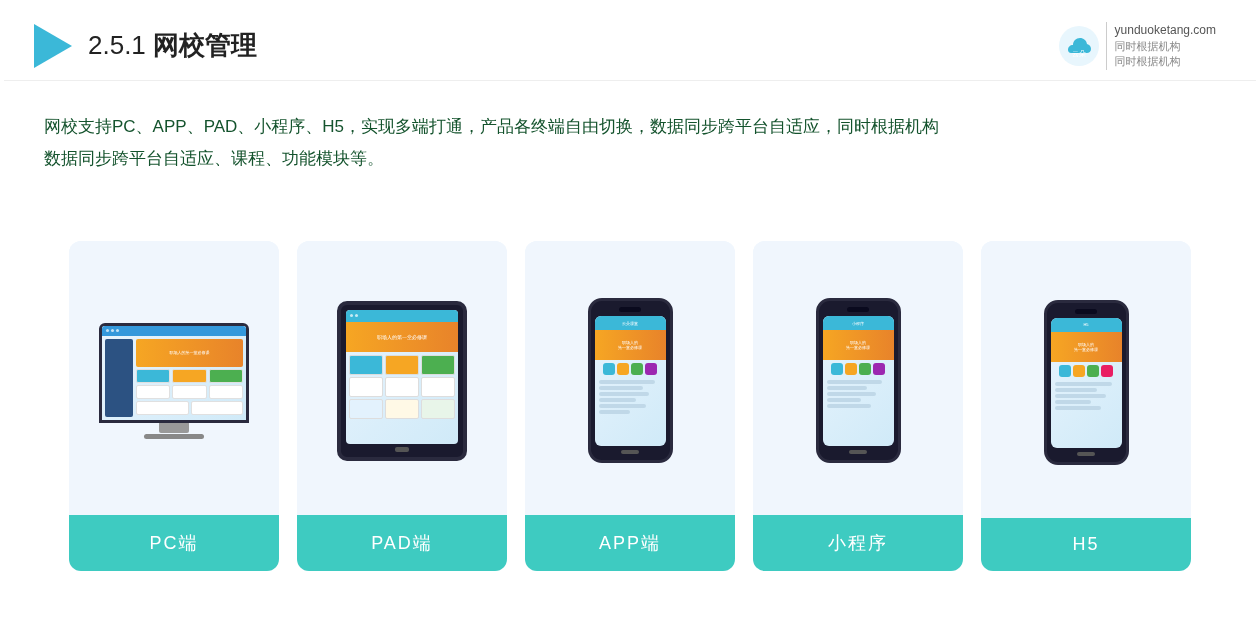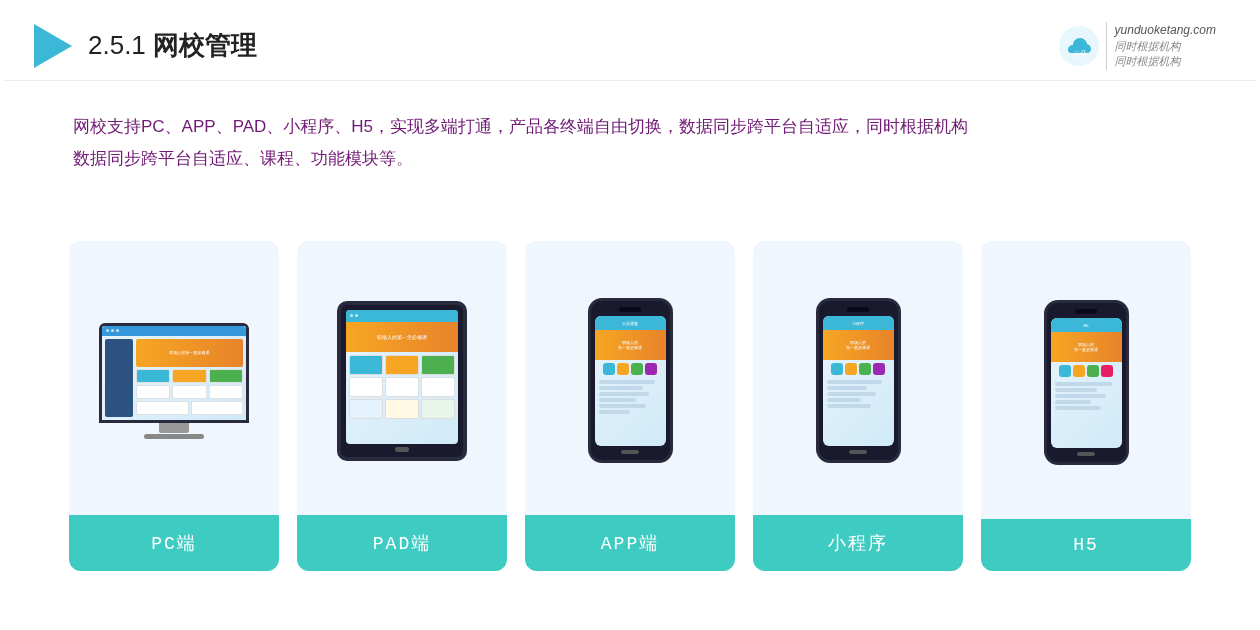--- a/index.html
+++ b/index.html
@@ -48,21 +48,20 @@
     }
     .header-right {
       display: flex;
       align-items: center;
       gap: 8px;
     }
     .brand-logo {
       display: flex;
       align-items: center;
       gap: 6px;
-      font-style: italic;
     }
     .brand-icon {
       display: flex;
       align-items: center;
       justify-content: center;
     }
     .brand-icon svg {
       width: 42px;
       height: 42px;
     }
@@ -80,23 +79,22 @@
     .brand-sub {
       font-size: 11px;
       color: #888;
       line-height: 1.4;
     }
 
     
     .description {
       padding: 30px 40px 10px 40px;
       font-size: 17px;
-      color: #701a75;
+      color: #14532d;
       line-height: 1.9;
-      margin-left: 29px;
     }
 
     
     .cards-container {
       display: flex;
       gap: 18px;
       padding: 20px 40px 20px 40px;
       justify-content: center;
       flex: 1;
       align-items: center;
@@ -126,21 +124,20 @@
 
     .card-label {
       width: 100%;
       background: #3ecbc1;
       color: #fff;
       text-align: center;
       font-size: 18px;
       padding: 16px 0;
       font-weight: 400;
       letter-spacing: 2px;
-      font-family: Liberation Mono, monospace;
     }
 
     
     .device-pc {
       display: flex;
       flex-direction: column;
       align-items: center;
     }
     .pc-monitor {
       width: 150px;

